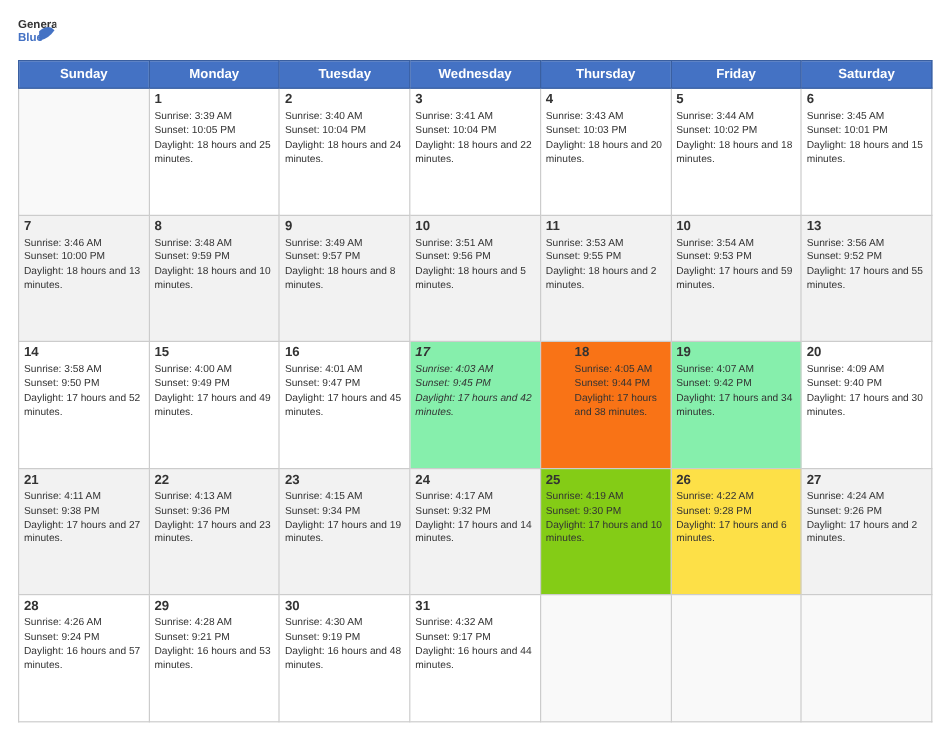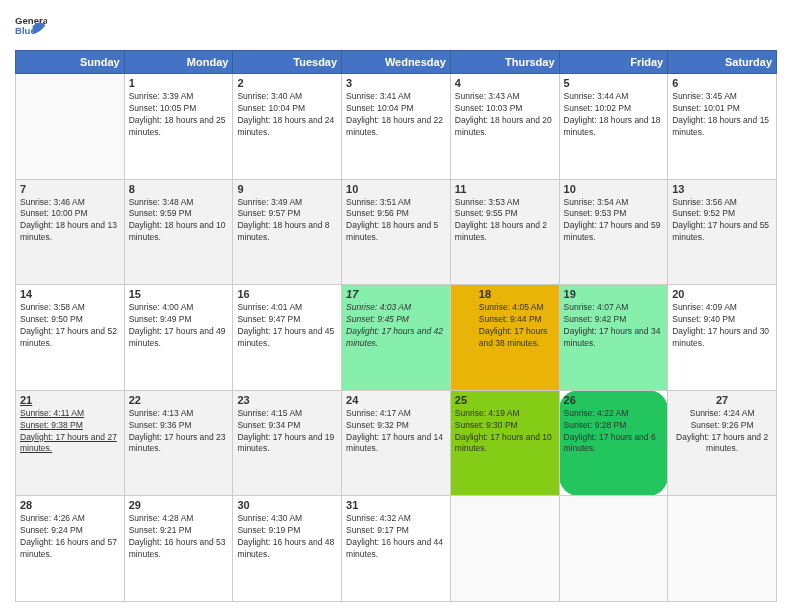--- a/index.html
+++ b/index.html
@@ -47,21 +47,21 @@
       border-collapse: collapse;
       width: 100%;
       table-layout: fixed;
     }
     .calendar th {
       background: #4472C4;
       color: #fff;
       font-size: 11px;
       font-weight: bold;
       padding: 5px 4px;
-      text-align: right;
+      text-align: center;
       border: 1px solid #3a5fa0;
     }
     .calendar td {
       border: 1px solid #ccc;
       vertical-align: top;
       padding: 3px 4px;
       font-size: 9px;
       color: #333;
       background: #fff;
       height: 88px;
@@ -220,41 +220,41 @@
         <div class="day-info">
           Sunrise: 4:01 AM<br>Sunset: 9:47 PM<br>Daylight: 17 hours and 45 minutes.
         </div>
       </td>
           <td style="background: #86efac; font-style: italic;">
         <span class="day-number">17</span>
         <div class="day-info">
           Sunrise: 4:03 AM<br>Sunset: 9:45 PM<br>Daylight: 17 hours and 42 minutes.
         </div>
       </td>
-          <td style="background: #eab308; padding-left: 28px;">
+          <td style="background: #f97316; padding-left: 28px;">
         <span class="day-number">18</span>
         <div class="day-info">
           Sunrise: 4:05 AM<br>Sunset: 9:44 PM<br>Daylight: 17 hours and 38 minutes.
         </div>
       </td>
           <td style="background: #86efac;">
         <span class="day-number">19</span>
         <div class="day-info">
           Sunrise: 4:07 AM<br>Sunset: 9:42 PM<br>Daylight: 17 hours and 34 minutes.
         </div>
       </td>
           <td style="background: rgb(255, 255, 255);">
         <span class="day-number">20</span>
         <div class="day-info">
           Sunrise: 4:09 AM<br>Sunset: 9:40 PM<br>Daylight: 17 hours and 30 minutes.
         </div>
       </td>
         </tr>
         <tr>
-          <td style="background: rgb(242, 242, 242); text-decoration: underline;">
+          <td style="background: rgb(242, 242, 242);">
         <span class="day-number">21</span>
         <div class="day-info">
           Sunrise: 4:11 AM<br>Sunset: 9:38 PM<br>Daylight: 17 hours and 27 minutes.
         </div>
       </td>
           <td style="background: rgb(242, 242, 242);">
         <span class="day-number">22</span>
         <div class="day-info">
           Sunrise: 4:13 AM<br>Sunset: 9:36 PM<br>Daylight: 17 hours and 23 minutes.
         </div>
@@ -270,27 +270,27 @@
         <div class="day-info">
           Sunrise: 4:17 AM<br>Sunset: 9:32 PM<br>Daylight: 17 hours and 14 minutes.
         </div>
       </td>
           <td style="background: #84cc16;">
         <span class="day-number">25</span>
         <div class="day-info">
           Sunrise: 4:19 AM<br>Sunset: 9:30 PM<br>Daylight: 17 hours and 10 minutes.
         </div>
       </td>
-          <td style="background: #22c55e; border-radius: 20px;">
+          <td style="background: #fde047;">
         <span class="day-number">26</span>
         <div class="day-info">
           Sunrise: 4:22 AM<br>Sunset: 9:28 PM<br>Daylight: 17 hours and 6 minutes.
         </div>
       </td>
-          <td style="background: rgb(242, 242, 242); text-align: center;">
+          <td style="background: rgb(242, 242, 242);">
         <span class="day-number">27</span>
         <div class="day-info">
           Sunrise: 4:24 AM<br>Sunset: 9:26 PM<br>Daylight: 17 hours and 2 minutes.
         </div>
       </td>
         </tr>
         <tr>
           <td style="background: rgb(255, 255, 255);">
         <span class="day-number">28</span>
         <div class="day-info">

